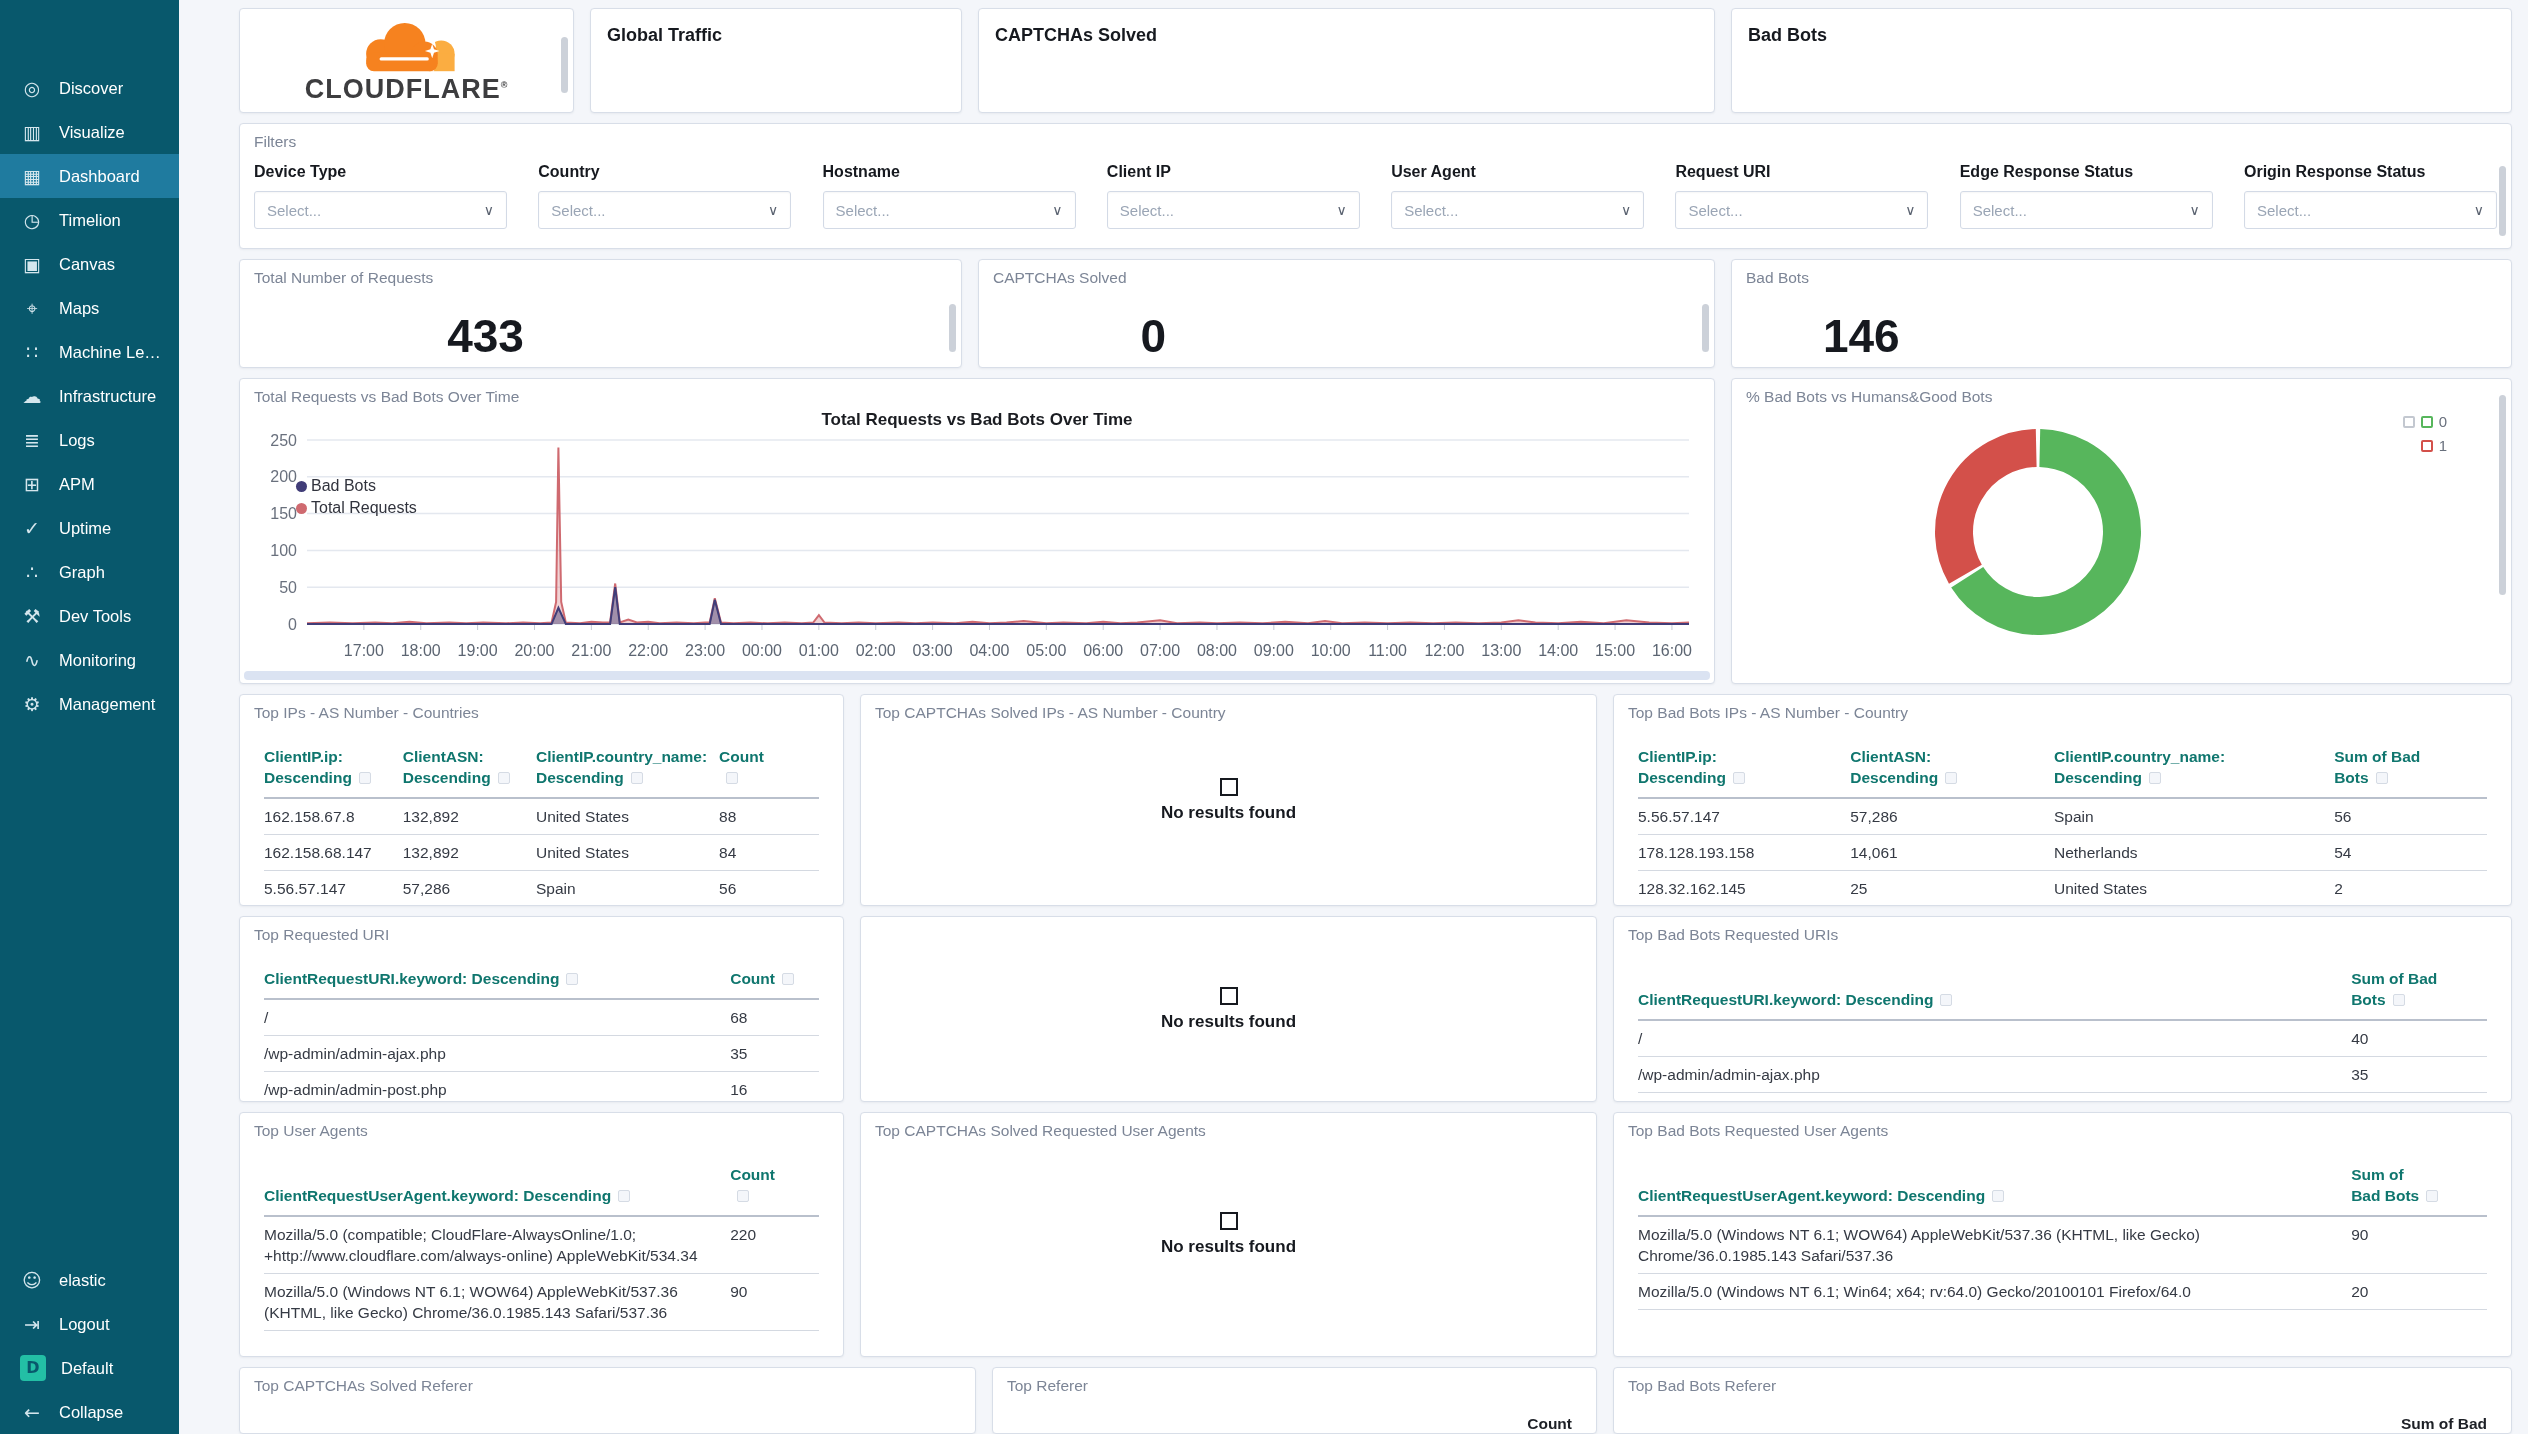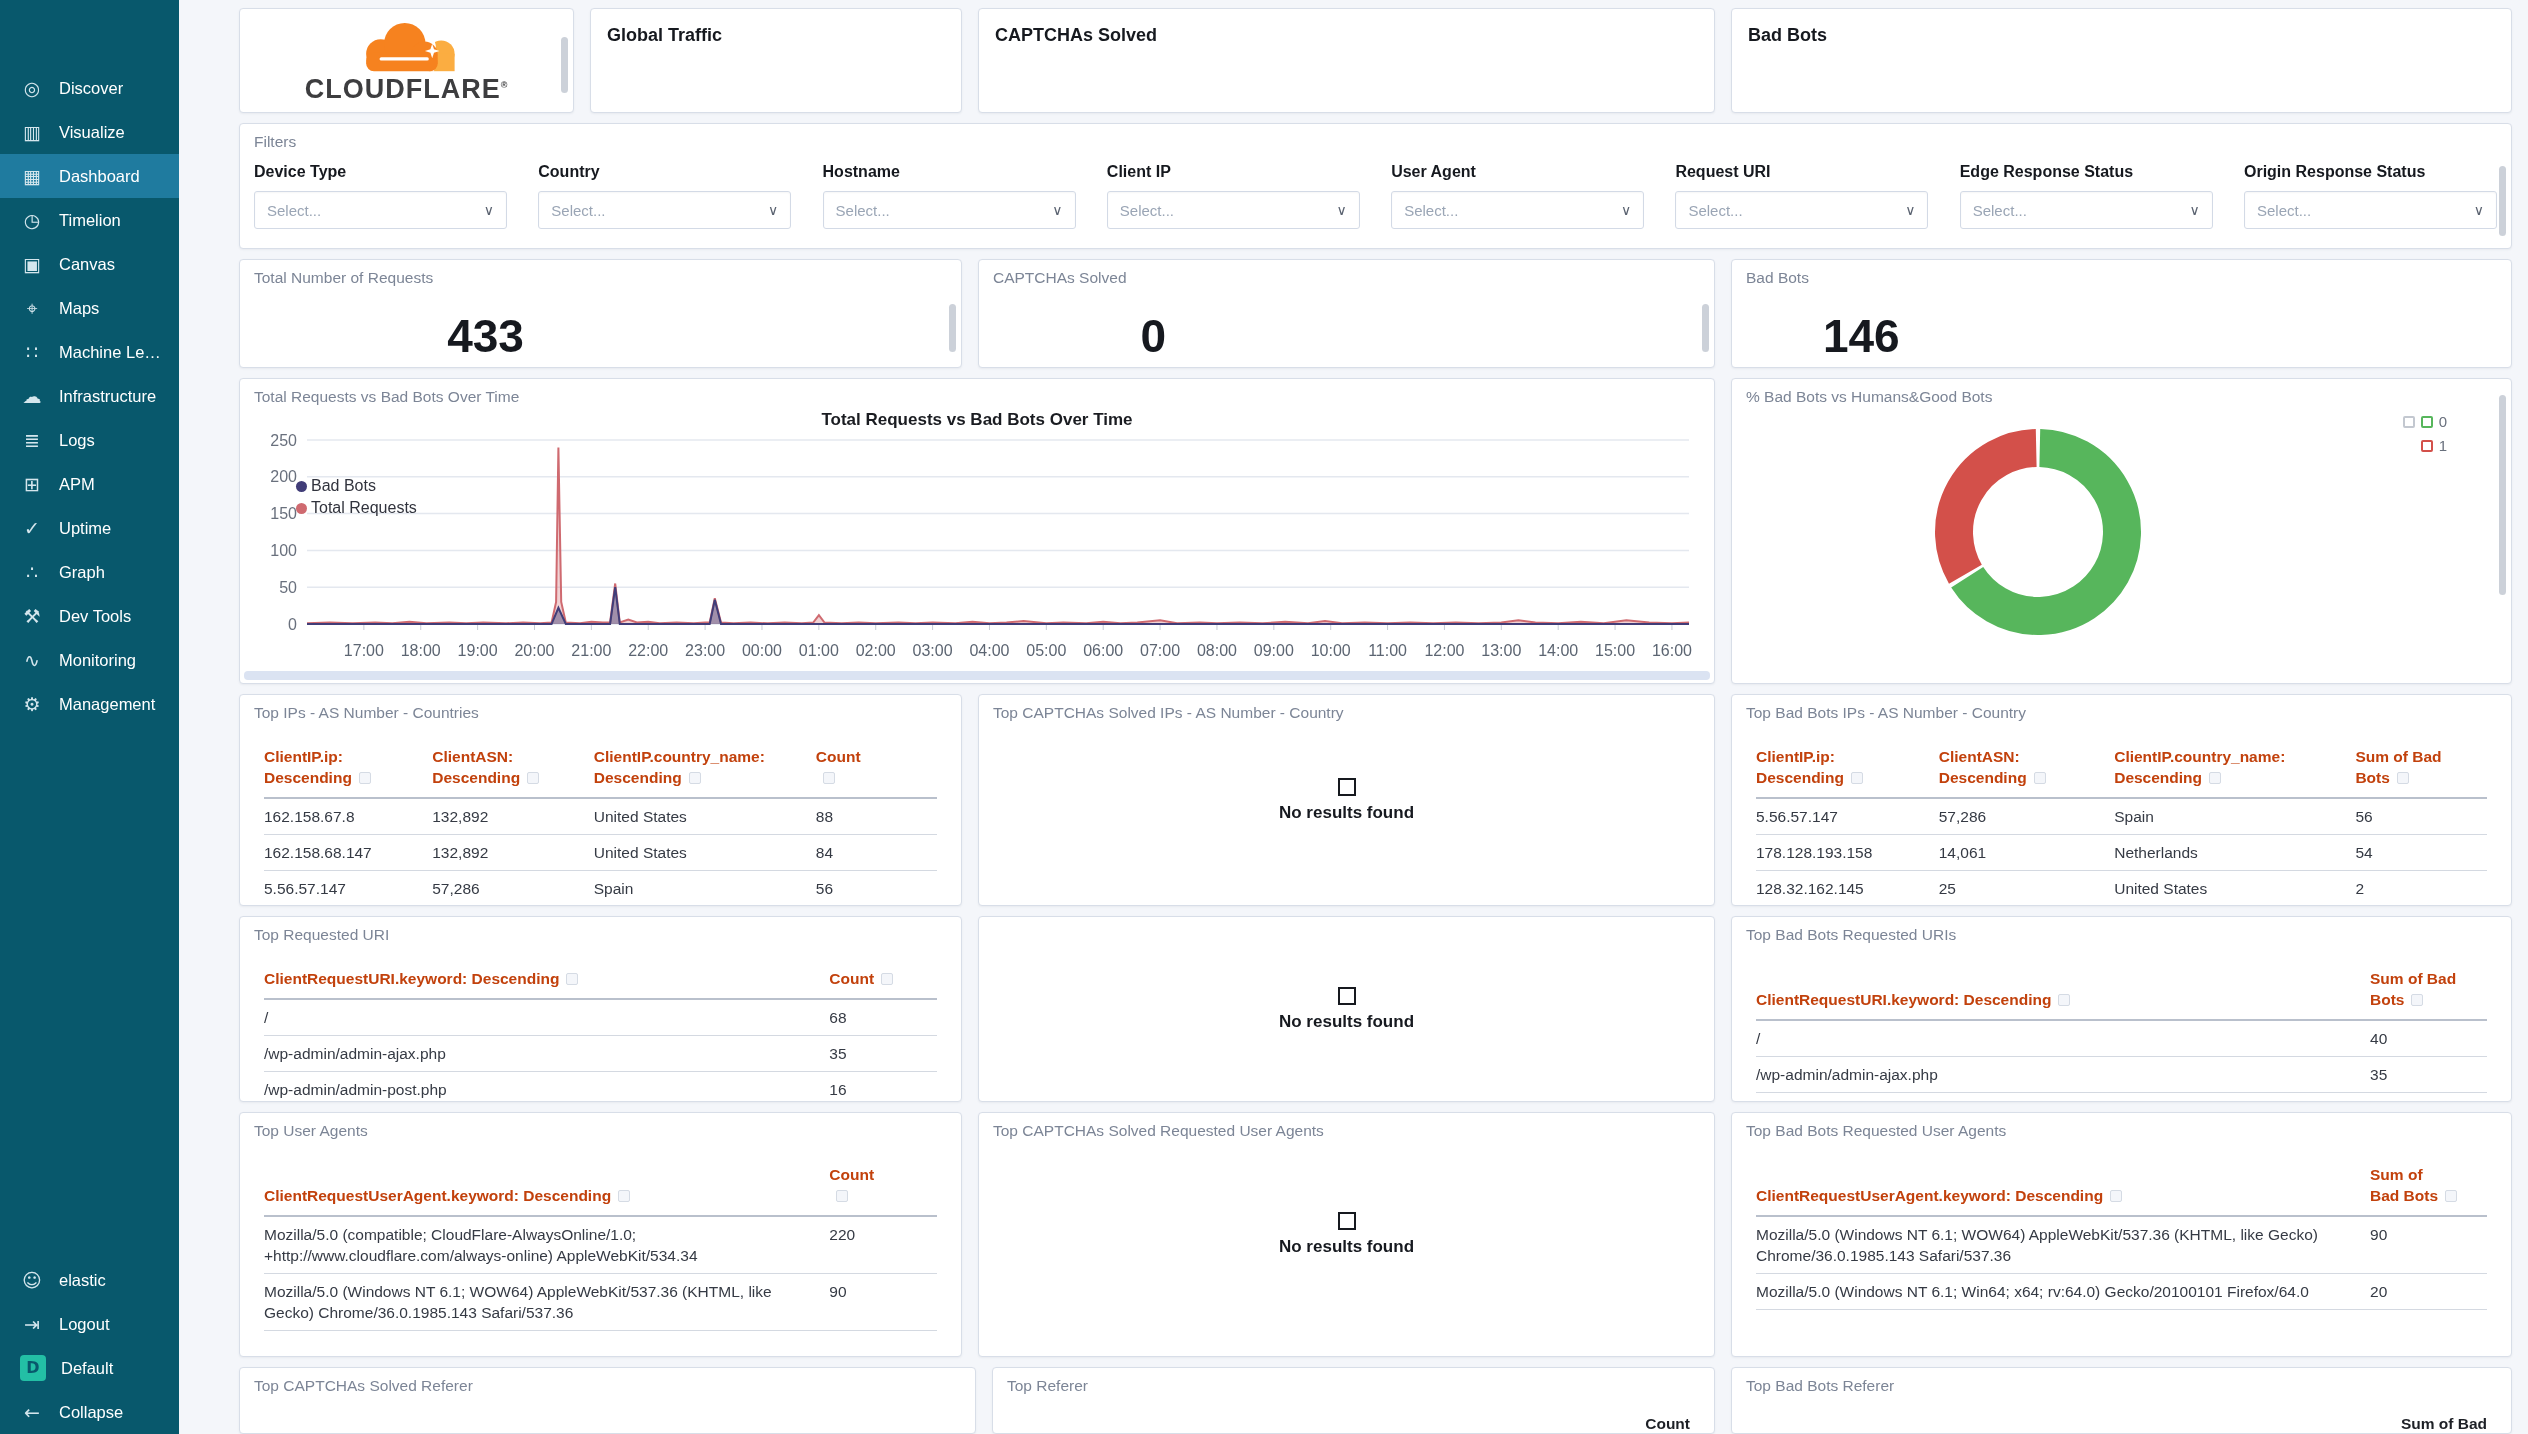--- a/index.html
+++ b/index.html
@@ -52,25 +52,25 @@
   .lc-row { display:flex; align-items:center; gap:4px; font-size:16px; color:#31333d; line-height:22px; cursor:pointer; }
   .dot { width:11px; height:11px; border-radius:50%; display:inline-block; }
   .pl-legend { position:absolute; top:34px; right:64px; }
   .pl-row { display:flex; align-items:center; justify-content:flex-end; gap:6px; margin-bottom:7px; font-size:15px; color:#69707d; cursor:pointer; }
   .sw { width:12px; height:12px; border:2px solid #999; border-radius:2px; display:inline-block; background:#fff; }
   .sw.ghost { border-color:#c3c8d0; display:none; }
   .pl-row.extra .ghost { display:inline-block; }
 
   .row-t1 { height:212px; } .row-t2 { height:186px; } .row-t3 { height:245px; }
   .row-bottom { flex:1; }
-  .p-l { width:723px; } .p-m { width:737px; } .p-r { flex:1; }
+  .p-l { width:605px; } .p-m { width:737px; } .p-r { flex:1; }
 
   .dtwrap { padding:0 24px; margin-top:24px; }
   table.dt { width:100%; border-collapse:collapse; table-layout:fixed; }
-  .dt th { text-align:left; vertical-align:bottom; font-weight:700; font-size:15.5px; color:#c2410c; padding:0 14px 9px 0; border-bottom:2px solid #b9c0cc; line-height:21px; }
+  .dt th { text-align:left; vertical-align:bottom; font-weight:700; font-size:15.5px; color:#0f766e; padding:0 14px 9px 0; border-bottom:2px solid #b9c0cc; line-height:21px; }
   .dt td { font-size:15.5px; color:#353a44; padding:7px 14px 7px 0; border-bottom:1px solid #d4d9e1; vertical-align:top; line-height:21px; }
   .cols4 th:nth-child(1){width:25%} .cols4 th:nth-child(2){width:24%} .cols4 th:nth-child(3){width:33%} .cols4 th:nth-child(4){width:18%}
   .cols2 th:nth-child(1){width:84%} .cols2 th:nth-child(2){width:16%}
   .sq { display:inline-block; width:12px; height:12px; border:1.5px solid #d5dbe4; background:#f4f6fa; border-radius:2px; margin-left:7px; vertical-align:-1px; cursor:pointer; }
 
   .nores { position:absolute; inset:0; display:flex; flex-direction:column; align-items:center; justify-content:center; gap:7px; }
   .nores .nr-icon { width:18px; height:18px; border:2.5px solid #16191f; }
   .nores .nr-text { font-weight:700; font-size:17px; color:#16191f; }
 
   .bottom-count { position:absolute; bottom:0px; right:24px; font-weight:700; font-size:15.5px; color:#1d2026; }

